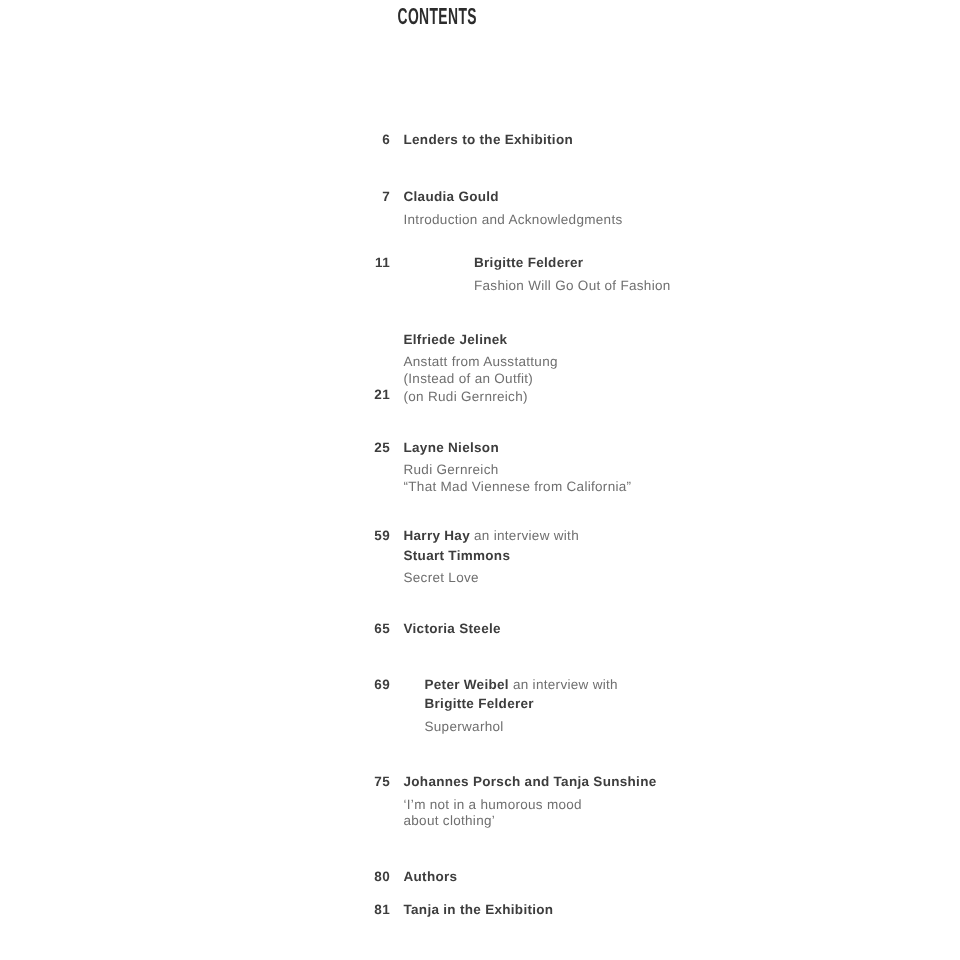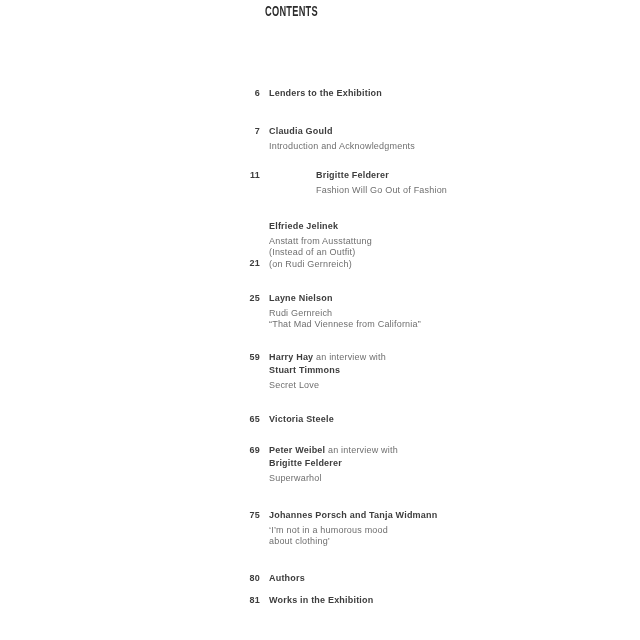--- a/index.html
+++ b/index.html
@@ -38,21 +38,21 @@
   .entry {
     display: flex;
     align-items: flex-start;
   }
   .entry:nth-child(2)  { margin-top: 25px; }
   .entry:nth-child(3)  { margin-top: 16px; gap: 47px; }
   .entry:nth-child(4)  { margin-top: 23.5px; align-items: flex-end; }
   .entry:nth-child(5)  { margin-top: 21.5px; }
   .entry:nth-child(6)  { margin-top: 20px; }
   .entry:nth-child(7)  { margin-top: 21.5px; }
-  .entry:nth-child(8)  { margin-top: 18px; }
+  .entry:nth-child(8)  { margin-top: 24px; gap: 14px; }
   .entry:nth-child(9)  { margin-top: 24.5px; }
   .entry:nth-child(10) { margin-top: 24px; }
   .entry:nth-child(11) { margin-top: 9px; align-items: center; }
   .num {
     flex: 0 0 14px;
     width: 14px;
     text-align: right;
     font-size: 9px;
     line-height: 13px;
     font-weight: bold;
@@ -161,33 +161,33 @@
           <div class="title-line"><span class="seg-bold">Peter Weibel</span><span class="seg-regular"> an interview with</span></div>
           <div class="title-line"><span class="seg-bold">Brigitte Felderer</span></div>
           <div class="subs">
             <div class="sub-line">Superwarhol</div>
           </div>
         </div>
       </div>
       <div class="entry">
         <div class="num">75</div>
         <div class="entry-body">
-          <div class="title-line"><span class="seg-bold">Johannes Porsch and Tanja Widmann</span></div>
+          <div class="title-line"><span class="seg-bold">Johannes Porsch and Tanja Sunshine</span></div>
           <div class="subs">
             <div class="sub-line">‘I’m not in a humorous mood</div>
             <div class="sub-line">about clothing’</div>
           </div>
         </div>
       </div>
       <div class="entry">
         <div class="num">80</div>
         <div class="entry-body">
           <div class="title-line"><span class="seg-bold">Authors</span></div>
         </div>
       </div>
       <div class="entry">
         <div class="num">81</div>
         <div class="entry-body">
-          <div class="title-line"><span class="seg-bold">Works in the Exhibition</span></div>
+          <div class="title-line"><span class="seg-bold">Tanja in the Exhibition</span></div>
         </div>
       </div>
     </div>
 </div>
 
 </body></html>

